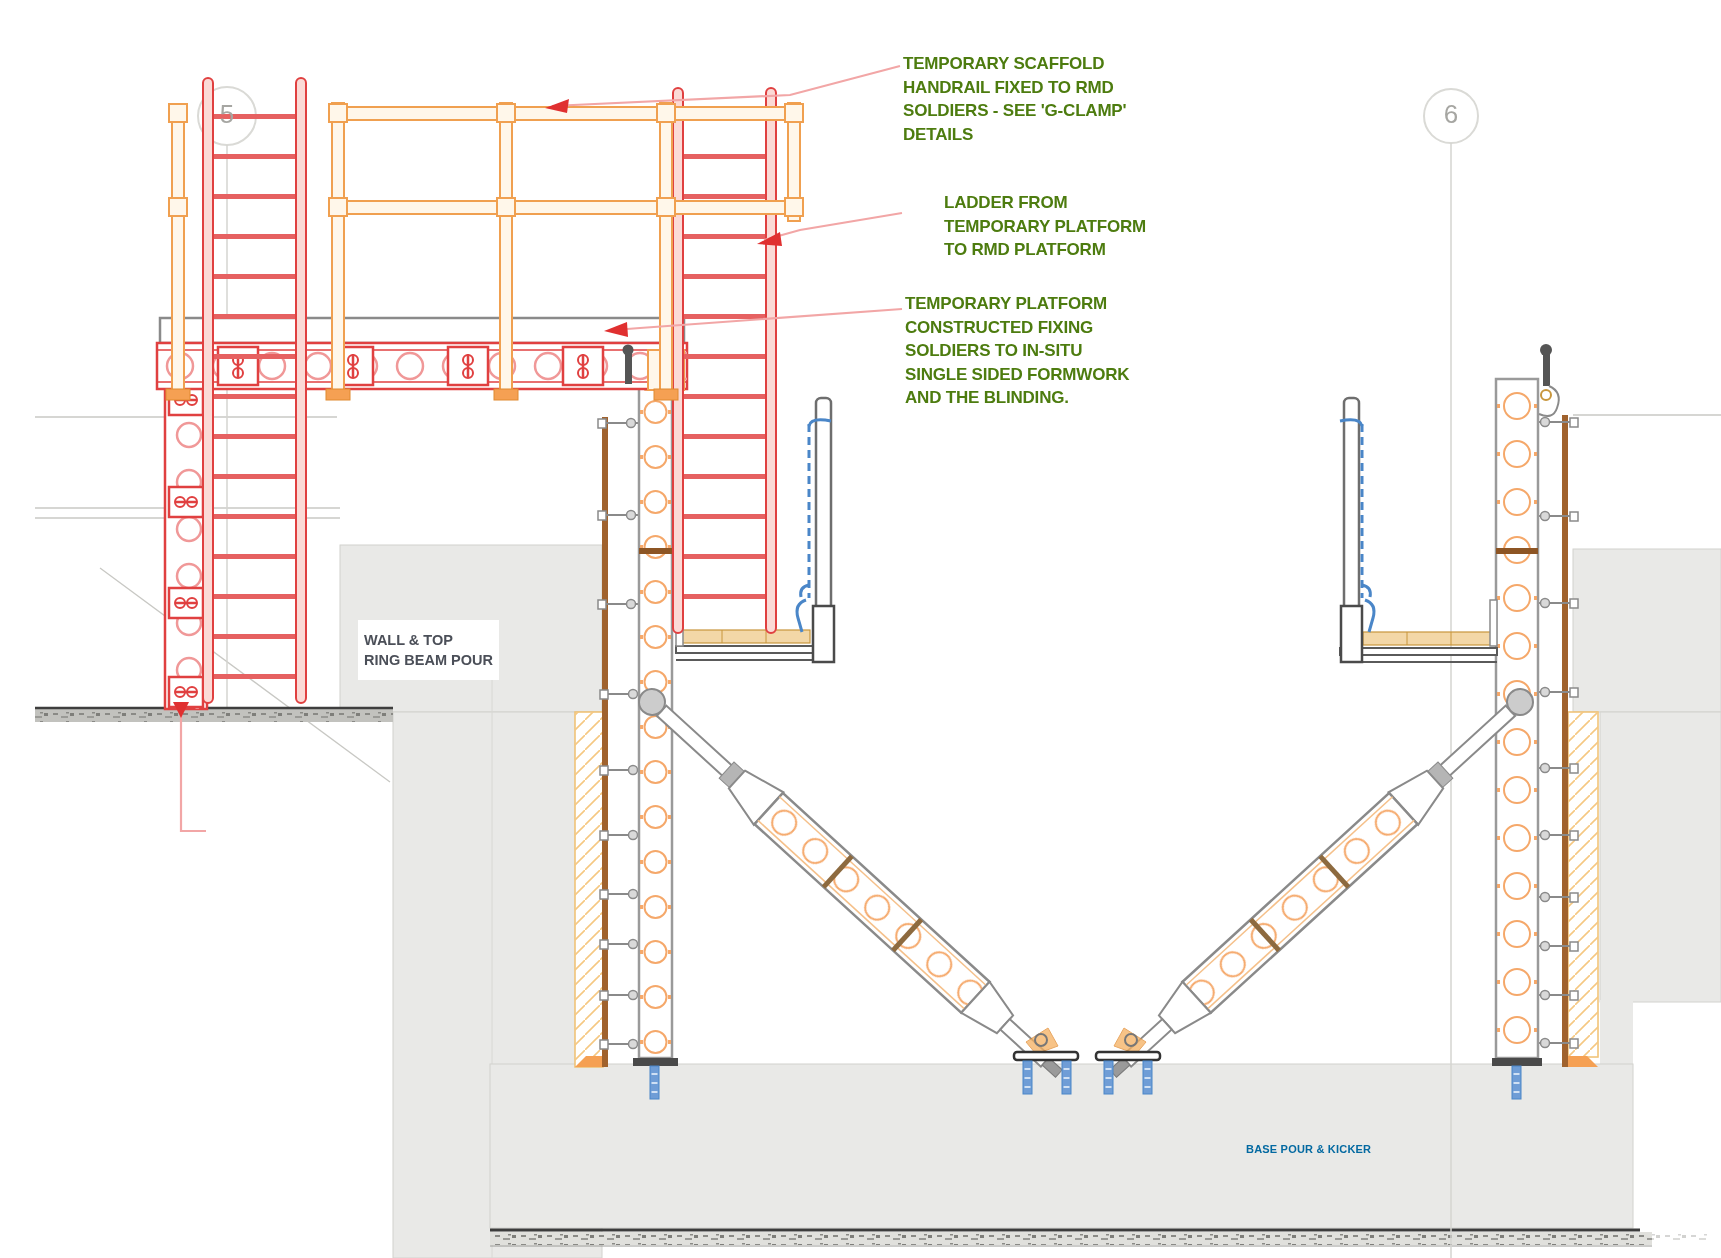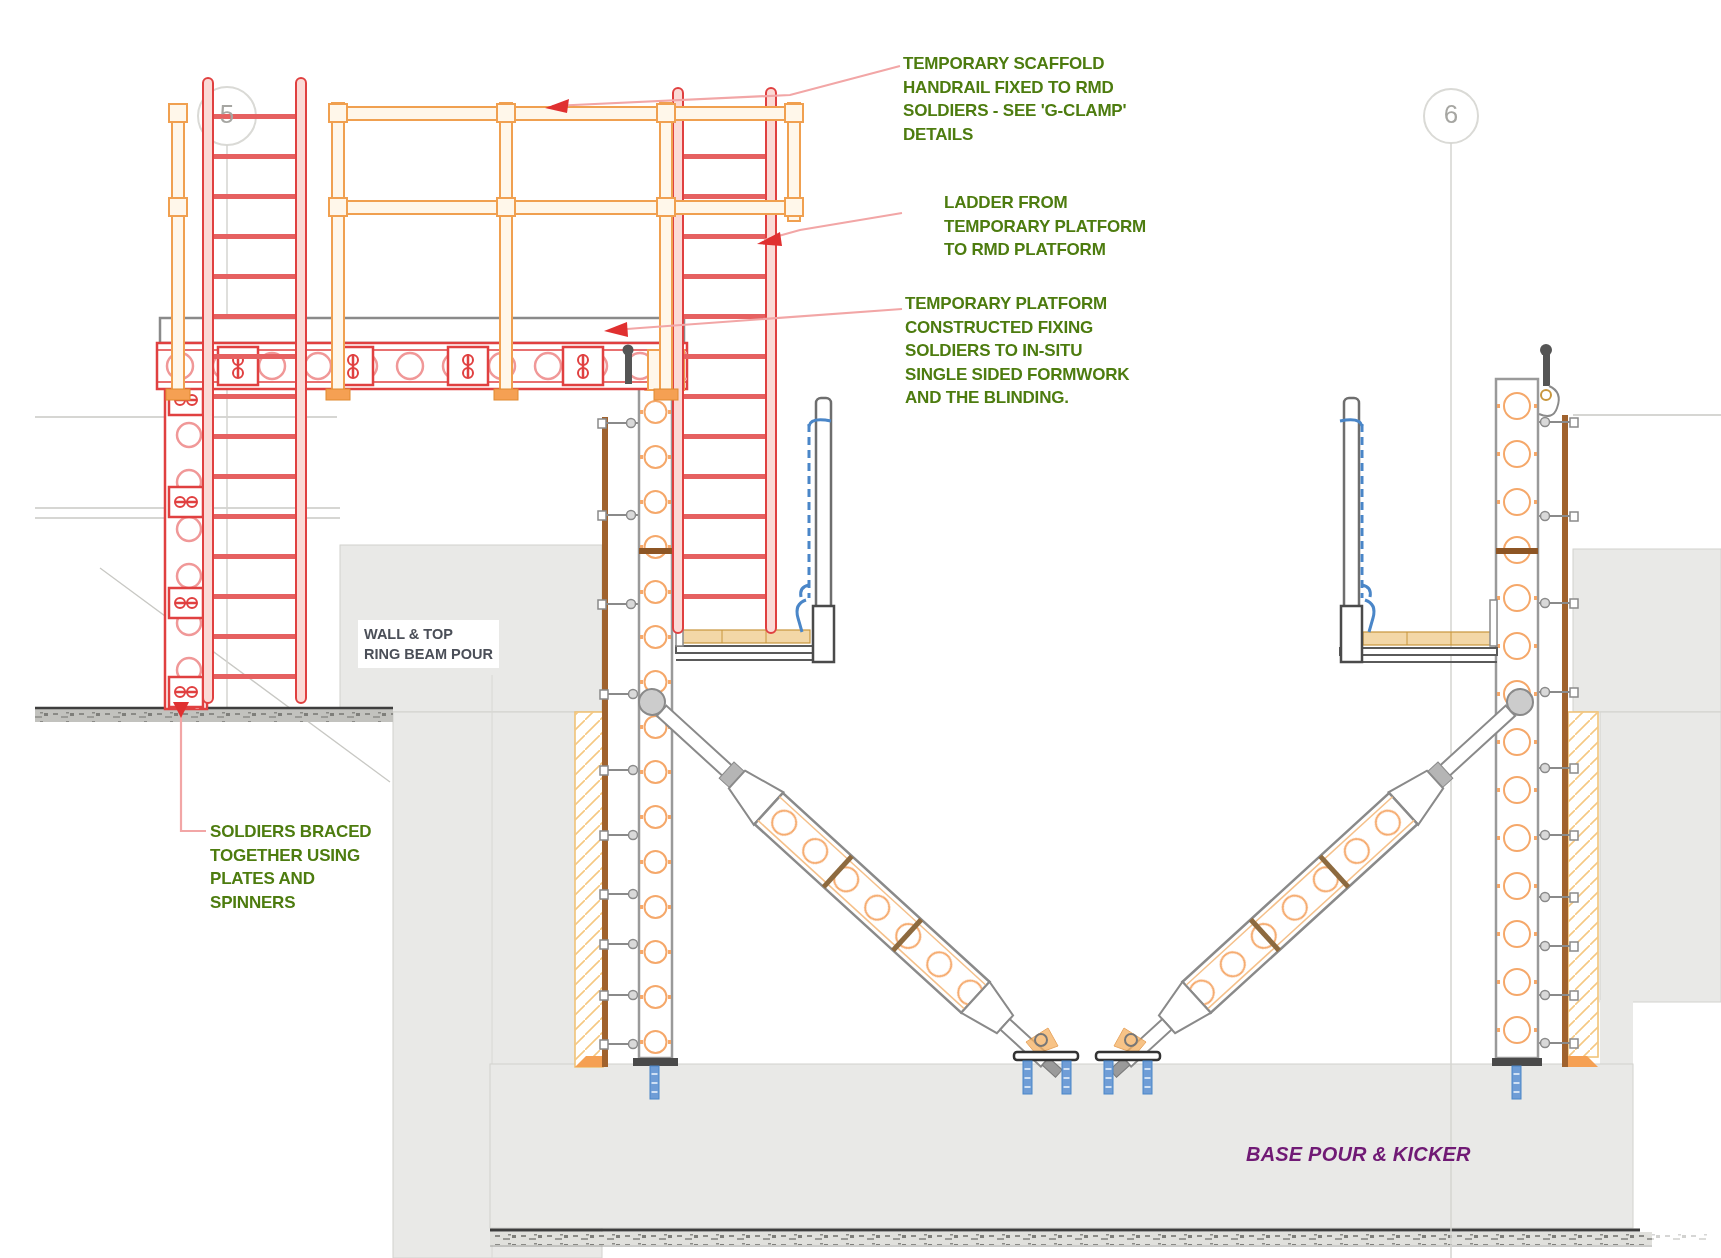--- a/index.html
+++ b/index.html
@@ -2,22 +2,22 @@
 <html><head>
 <meta charset="utf-8">
 <style>
   html,body{margin:0;padding:0;background:#fff;}
   #stage{position:relative;width:1721px;height:1258px;background:#ffffff;overflow:hidden;
          font-family:"Liberation Sans", sans-serif;}
   #stage svg{position:absolute;left:0;top:0;}
   .ann{position:absolute;white-space:pre-line;color:#4d7c0f;font-weight:700;
        font-size:17px;line-height:23.5px;letter-spacing:-0.2px;}
   .region-label{position:absolute;white-space:pre-line;color:#4b4f58;font-weight:700;
-       font-size:14.5px;line-height:20px;background:#ffffff;padding:4px 6px;}
-  .base-label{position:absolute;color:#701a75;font-weight:700;font-size:20px;letter-spacing:0.2px;font-style:italic;}
+       font-size:14.5px;line-height:20px;background:#ffffff;padding:10px 6px;}
+  .base-label{position:absolute;color:#0369a1;font-weight:700;font-size:11px;letter-spacing:0.2px;}
   .grid-num{position:absolute;color:#a6a6a2;font-size:26px;font-weight:400;
        transform:translate(-50%,-55%);}
 </style>
 </head>
 <body>
 
 <div id="stage">
 
 <svg width="1721" height="1258" viewBox="0 0 1721 1258">
   <defs>
@@ -377,24 +377,20 @@
   <div class="ann" style="left:944px;top:191px;width:300px;">LADDER FROM
 TEMPORARY PLATFORM
 TO RMD PLATFORM</div>
 
   <div class="ann" style="left:905px;top:292px;width:320px;">TEMPORARY PLATFORM
 CONSTRUCTED FIXING
 SOLDIERS TO IN-SITU
 SINGLE SIDED FORMWORK
 AND THE BLINDING.</div>
 
-  <div class="ann" style="left:210px;top:820px;width:240px;">SOLDIERS BRACED
-TOGETHER USING
-PLATES AND
-SPINNERS</div>
 
   <div class="region-label" style="left:358px;top:620px;">WALL &amp; TOP
 RING BEAM POUR</div>
 
   <div class="base-label" style="left:1246px;top:1143px;">BASE POUR &amp; KICKER</div>
 
   <div class="grid-num" style="left:227px;top:116px;">5</div>
 
   <div class="grid-num" style="left:1451px;top:116px;">6</div>
 </div>

